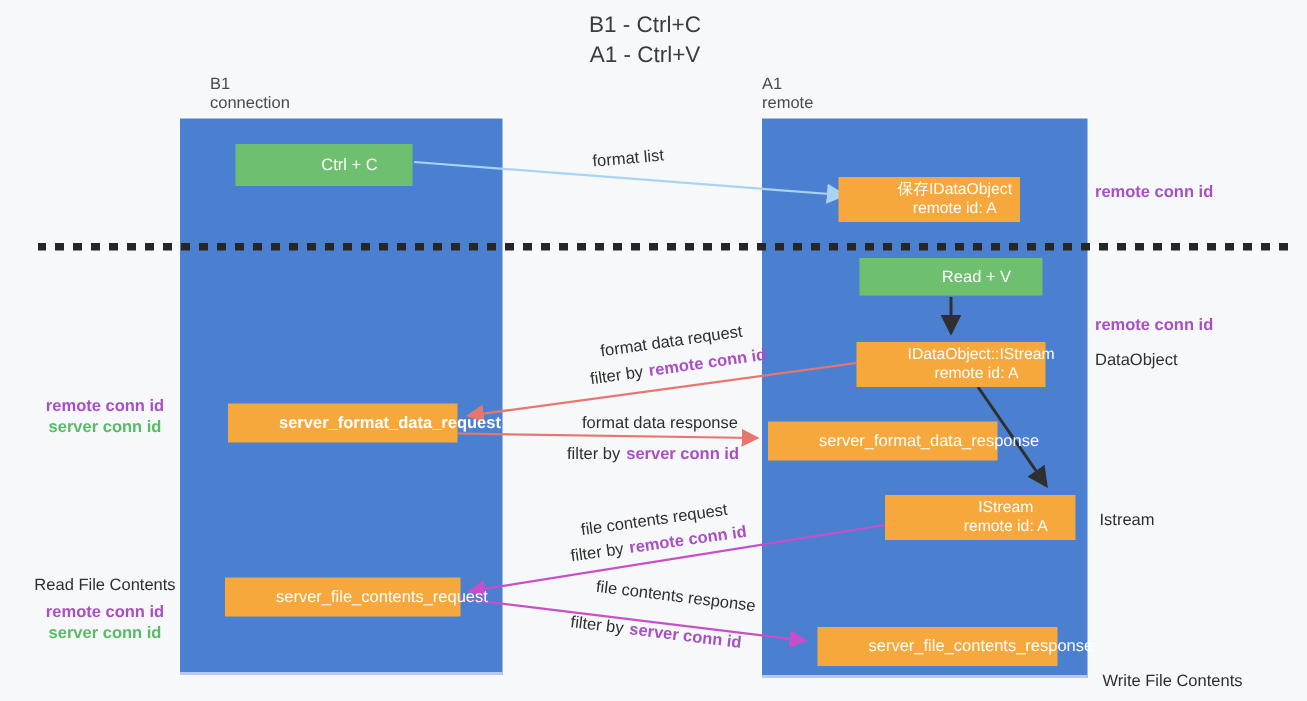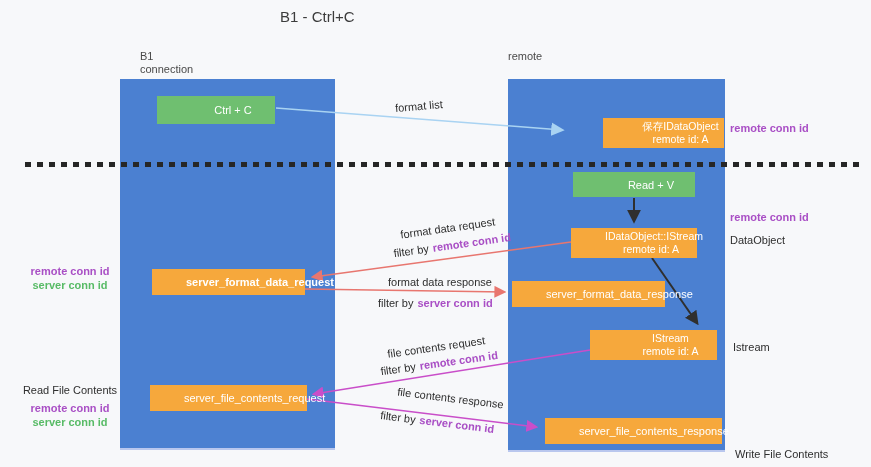--- a/index.html
+++ b/index.html
@@ -5,21 +5,21 @@
   * { margin:0; padding:0; box-sizing:border-box; }
   html,body { background:#f7f8fa; }
   .canvas {
     position:relative; width:871px; height:467px; overflow:hidden;
     background:#f7f8fa;
     font-family:"Liberation Sans", sans-serif;
     color:#2e2e2e;
   }
   .title {
     position:absolute; left:280px; top:7px; width:300px;
-    text-align:left; font-size:15px; line-height:20px; color:#3c3c3c;
+    text-align:center; font-size:15px; line-height:20px; color:#3c3c3c;
   }
   .lane-header {
     position:absolute; font-size:11px; line-height:13px; color:#4a4a4a;
   }
   .lane {
     position:absolute; background:#4b80d1; border-bottom:2px solid #b9c7ee; z-index:1;
   }
   .divider {
     position:absolute; left:25px; top:162px; width:835px; height:5px; z-index:4;
     background:repeating-linear-gradient(90deg,#262626 0 6px,transparent 6px 12px);
@@ -43,27 +43,29 @@
   .left-block { position:absolute; z-index:15; left:5px; width:130px; text-align:center; font-size:11px; }
   .left-block div { line-height:14px; }
 </style>
 </head>
 <body>
 
 <div class="canvas">
 
   <div class="title">
     <div>B1 - Ctrl+C</div>
+    <div>A1 - Ctrl+V</div>
   </div>
 
   <div class="lane-header" style="left:140px; top:50px; width:150px;">
     <div>B1</div>
     <div>connection</div>
   </div>
   <div class="lane-header" style="left:508px; top:50px; width:217px;">
+    <div>A1</div>
     <div>remote</div>
   </div>
 
   <div class="lane" style="left:120px; top:79px; width:215px; height:371px;"></div>
   <div class="lane" style="left:508px; top:79px; width:217px; height:373px;"></div>
 
   <div class="divider"></div>
 
   <svg class="arrows" width="871" height="467">
     <defs>
@@ -86,21 +88,21 @@
     <line x1="305" y1="289" x2="504" y2="292" stroke="#e8766f" stroke-width="1.5" marker-end="url(#ah-salmon)"></line>
     <line x1="652" y1="258" x2="697" y2="323" stroke="#2f2f2f" stroke-width="2" marker-end="url(#ah-black)"></line>
     <line x1="590" y1="350" x2="314" y2="394" stroke="#c94ec9" stroke-width="1.5" marker-end="url(#ah-magenta)"></line>
     <line x1="307" y1="399" x2="536" y2="427" stroke="#c94ec9" stroke-width="1.5" marker-end="url(#ah-magenta)"></line>
   </svg>
 
   <div class="node green" style="left:157px; top:96px; width:118px; height:28px;">
     <span>Ctrl + C</span>
   </div>
 
-  <div class="node orange" style="left:603px; top:118px; width:121px; height:30px;">
+  <div class="node orange" style="left:559px; top:118px; width:121px; height:30px;">
     <div class="l2lines">保存IDataObject</div>
     <div class="l2lines">remote id: A</div>
   </div>
 
   <div class="node green" style="left:573px; top:172px; width:122px; height:25px;">
     <span>Read + V</span>
   </div>
 
   <div class="node orange" style="left:571px; top:228px; width:126px; height:30px;">
     <div class="l2lines">IDataObject::IStream</div>
@@ -117,21 +119,21 @@
 
   <div class="node orange" style="left:590px; top:330px; width:127px; height:30px;">
     <div class="l2lines">IStream</div>
     <div class="l2lines">remote id: A</div>
   </div>
 
   <div class="node orange" style="left:150px; top:385px; width:157px; height:26px;">
     <span>server_file_contents_request</span>
   </div>
 
-  <div class="node orange" style="left:545px; top:418px; width:177px; height:26px;">
+  <div class="node orange" style="left:545px; top:418px; width:160px; height:26px;">
     <span>server_file_contents_response</span>
   </div>
 
   <div class="flow-label tilt-up5" style="left:395px; top:100px;">format list</div>
 
   <div class="flow-label tilt-up" style="left:400px; top:222px;">format data request</div>
   <div class="flow-label tilt-up" style="left:393px; top:239px;">
     <span>filter by</span><span class="purple">remote conn id</span>
   </div>
 

